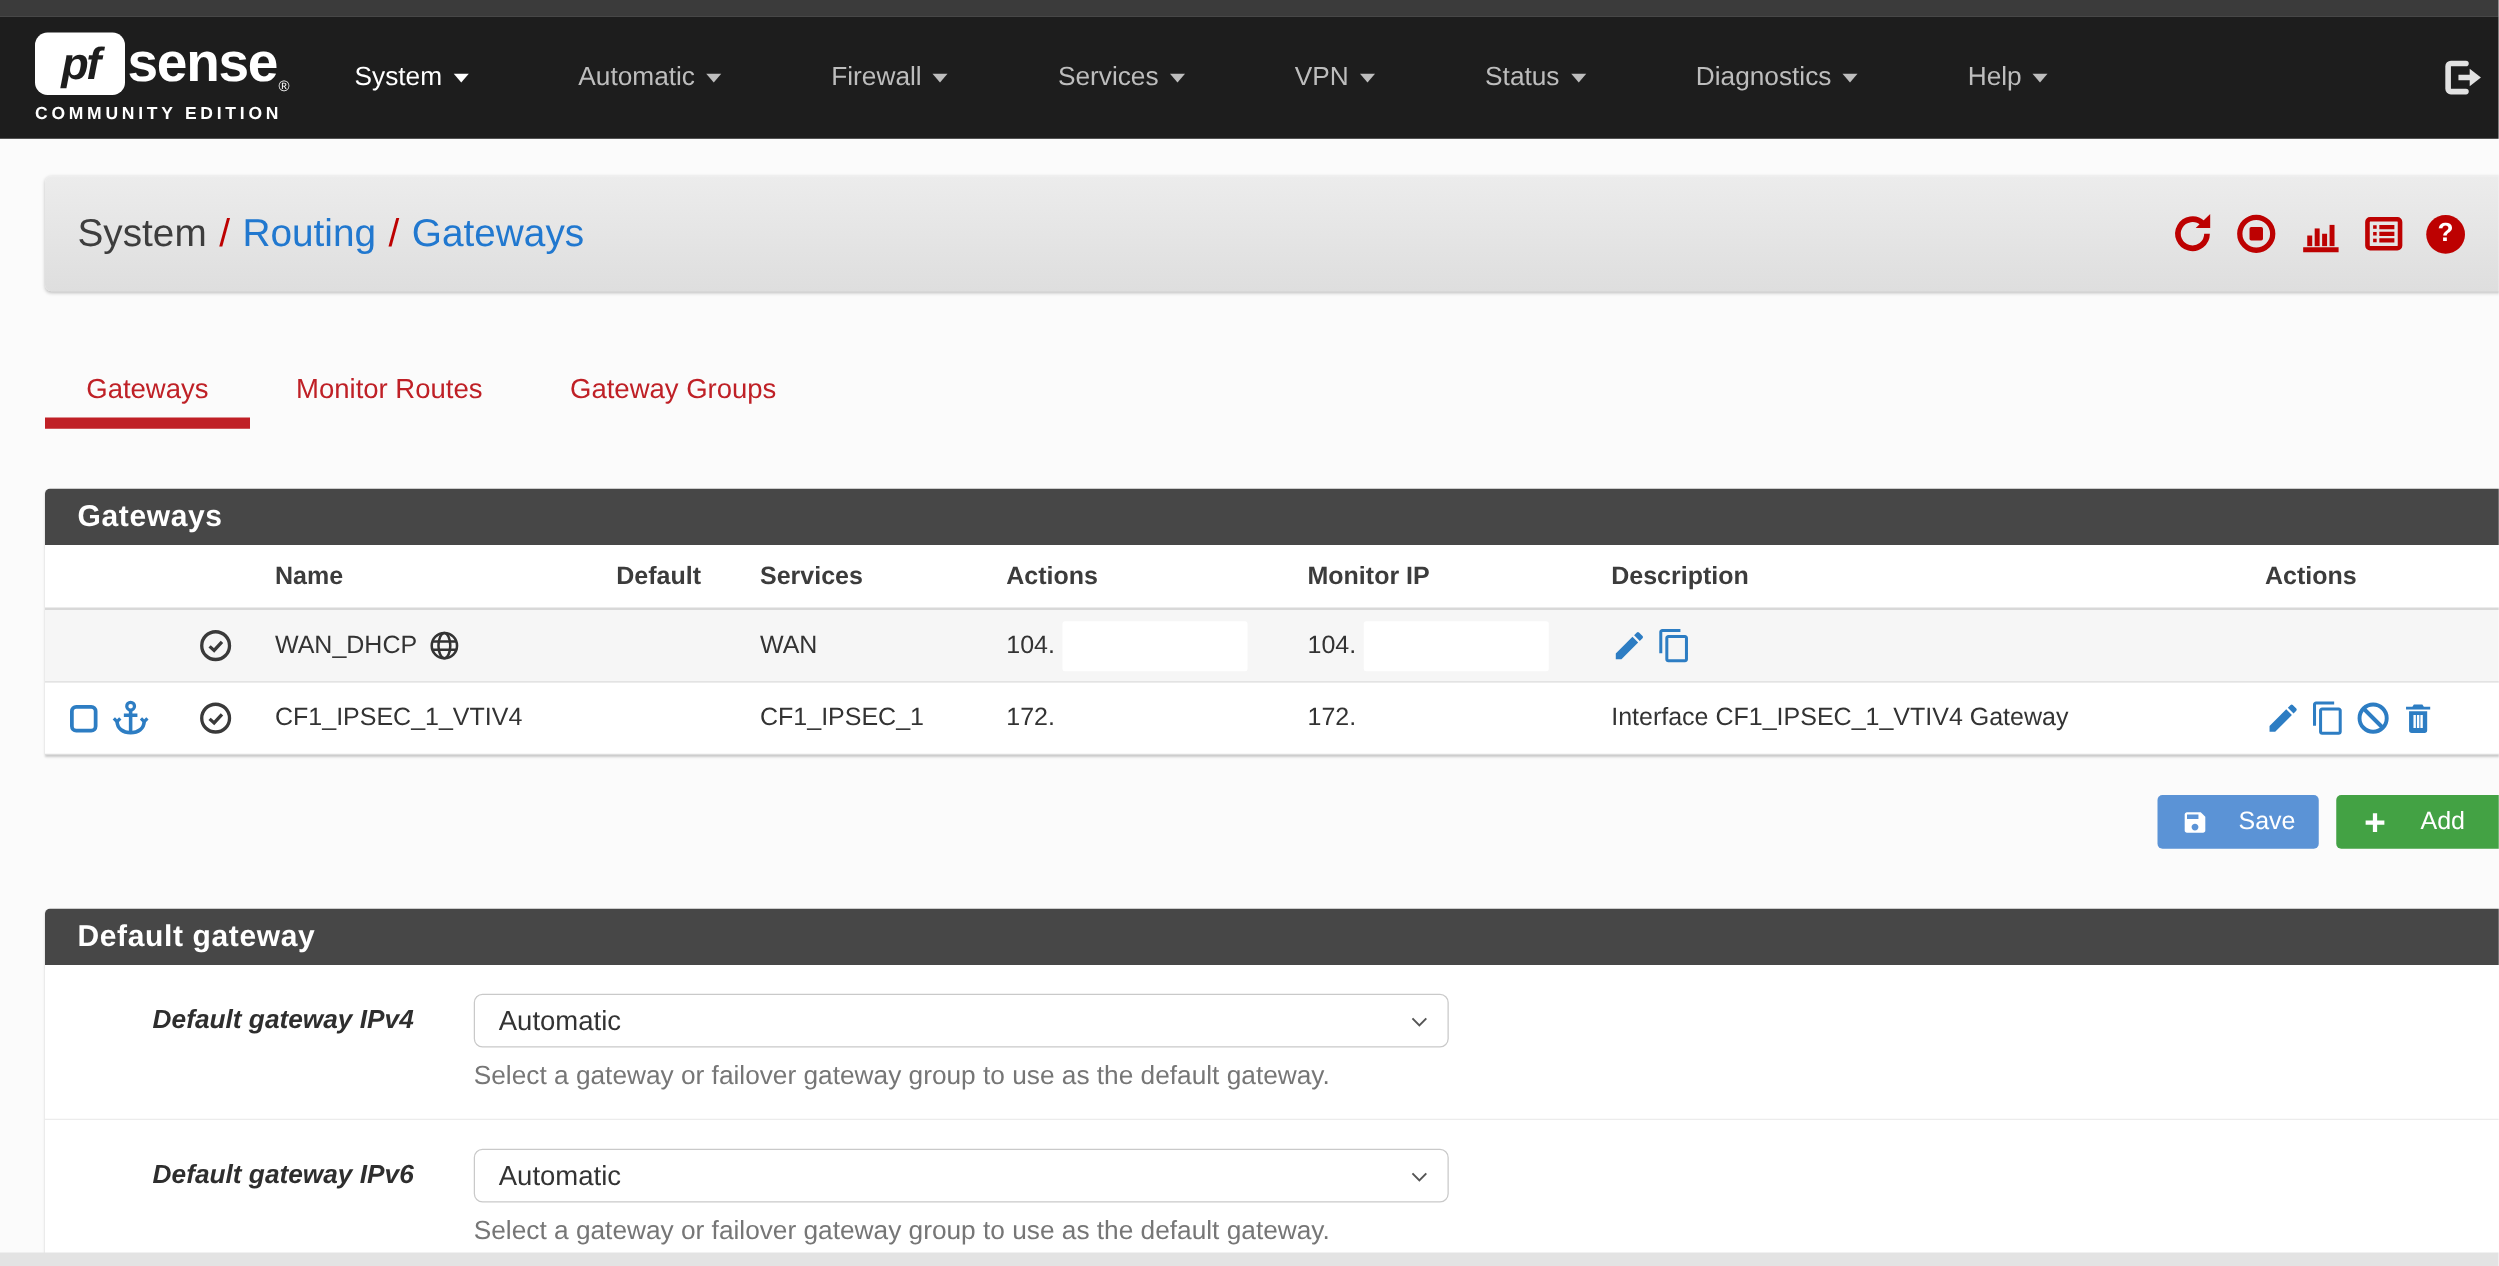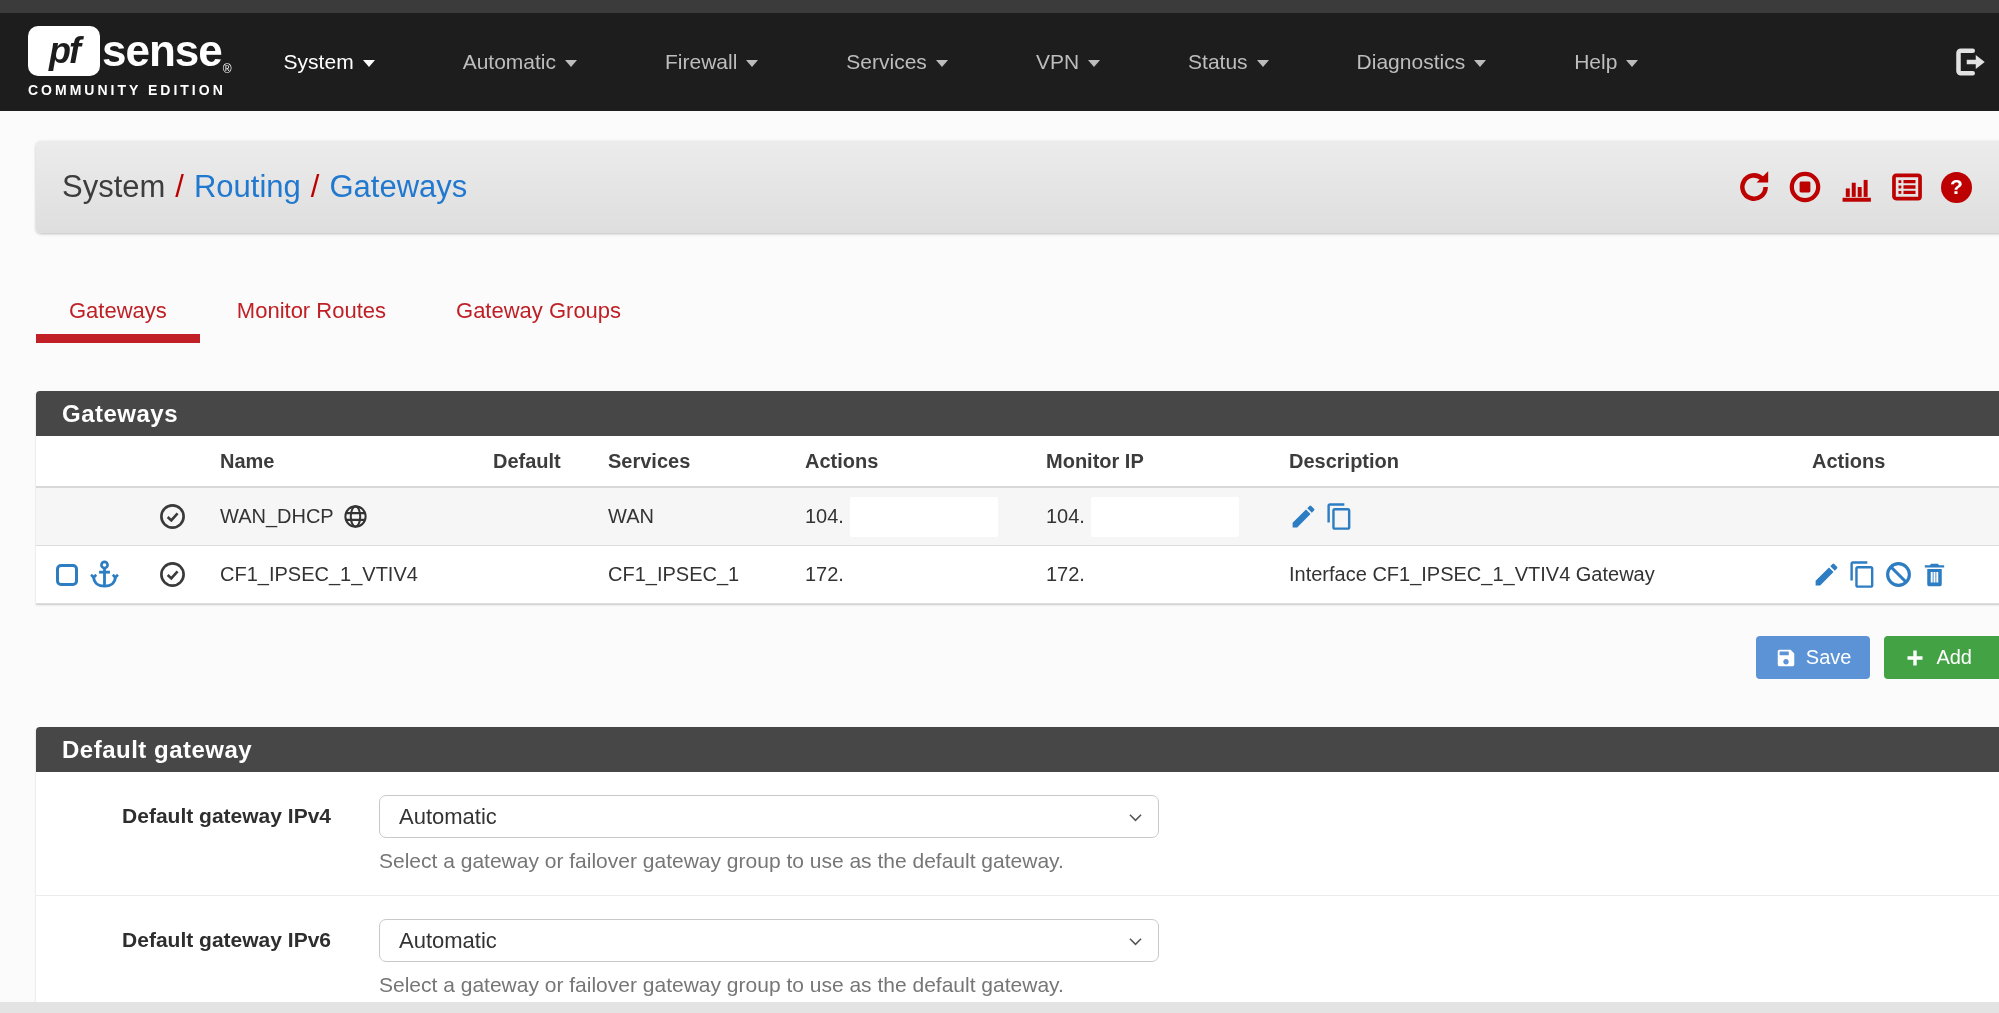--- a/index.html
+++ b/index.html
@@ -56,28 +56,28 @@
   .col-mon { width:243px; display:flex; align-items:center; }
   .col-desc { width:523px; }
   .col-act { flex:1; display:flex; align-items:center; gap:7px; }
   .redaction { display:inline-block; width:148px; height:40px; background:#fff; margin-left:6px; border-radius:2px; }
   .chk { width:22px; height:22px; border:3px solid #2d7dc3; border-radius:5px; margin-left:6px; cursor:pointer; background:#fff; }
   .name-globe { margin-left:8px; display:flex; align-items:center; }
   .act-icon { cursor:pointer; display:flex; align-items:center; }
 
   
   .btn-row { display:flex; justify-content:flex-end; gap:14px; margin-top:32px; }
-  .btn { height:43px; border:none; border-radius:4px; color:#fff; font-size:20px; font-family:"Liberation Sans",sans-serif; display:flex; align-items:center; gap:9px; padding:4px 19px; cursor:pointer; }
+  .btn { height:43px; border:none; border-radius:4px; color:#fff; font-size:20px; font-family:"Liberation Sans",sans-serif; display:flex; align-items:center; gap:24px; padding:4px 19px; cursor:pointer; }
   .btn-save { background:#5b93d6; }
   .btn-add { background:#43a244; padding-right:40px; }
 
   
   .form-row { display:flex; padding:23px 0 22px; }
   .form-row + .form-row { border-top:1px solid #ececec; }
-  .form-label { width:295px; text-align:right; font-size:21px; font-weight:bold; color:#2e2e2e; padding-top:9px; }
+  .form-label { width:295px; text-align:right; font-size:21px; font-weight:bold; color:#2e2e2e; padding-top:9px;font-style:italic; }
   .form-field { margin-left:48px; }
   .select { position:relative; width:780px; height:43px; border:1px solid #c9c9c9; border-radius:7px; background:#fff; display:flex; align-items:center; padding-left:19px; font-size:22px; color:#333; cursor:pointer; }
   .select svg { position:absolute; right:13px; top:12px; }
   .help-text { margin-top:11px; font-size:21px; color:#767676; }
 
   .bottom-strip { position:absolute; left:0; bottom:0; width:100%; height:11px; background:#e3e3e3; }
 </style>
 </head>
 <body>
 

